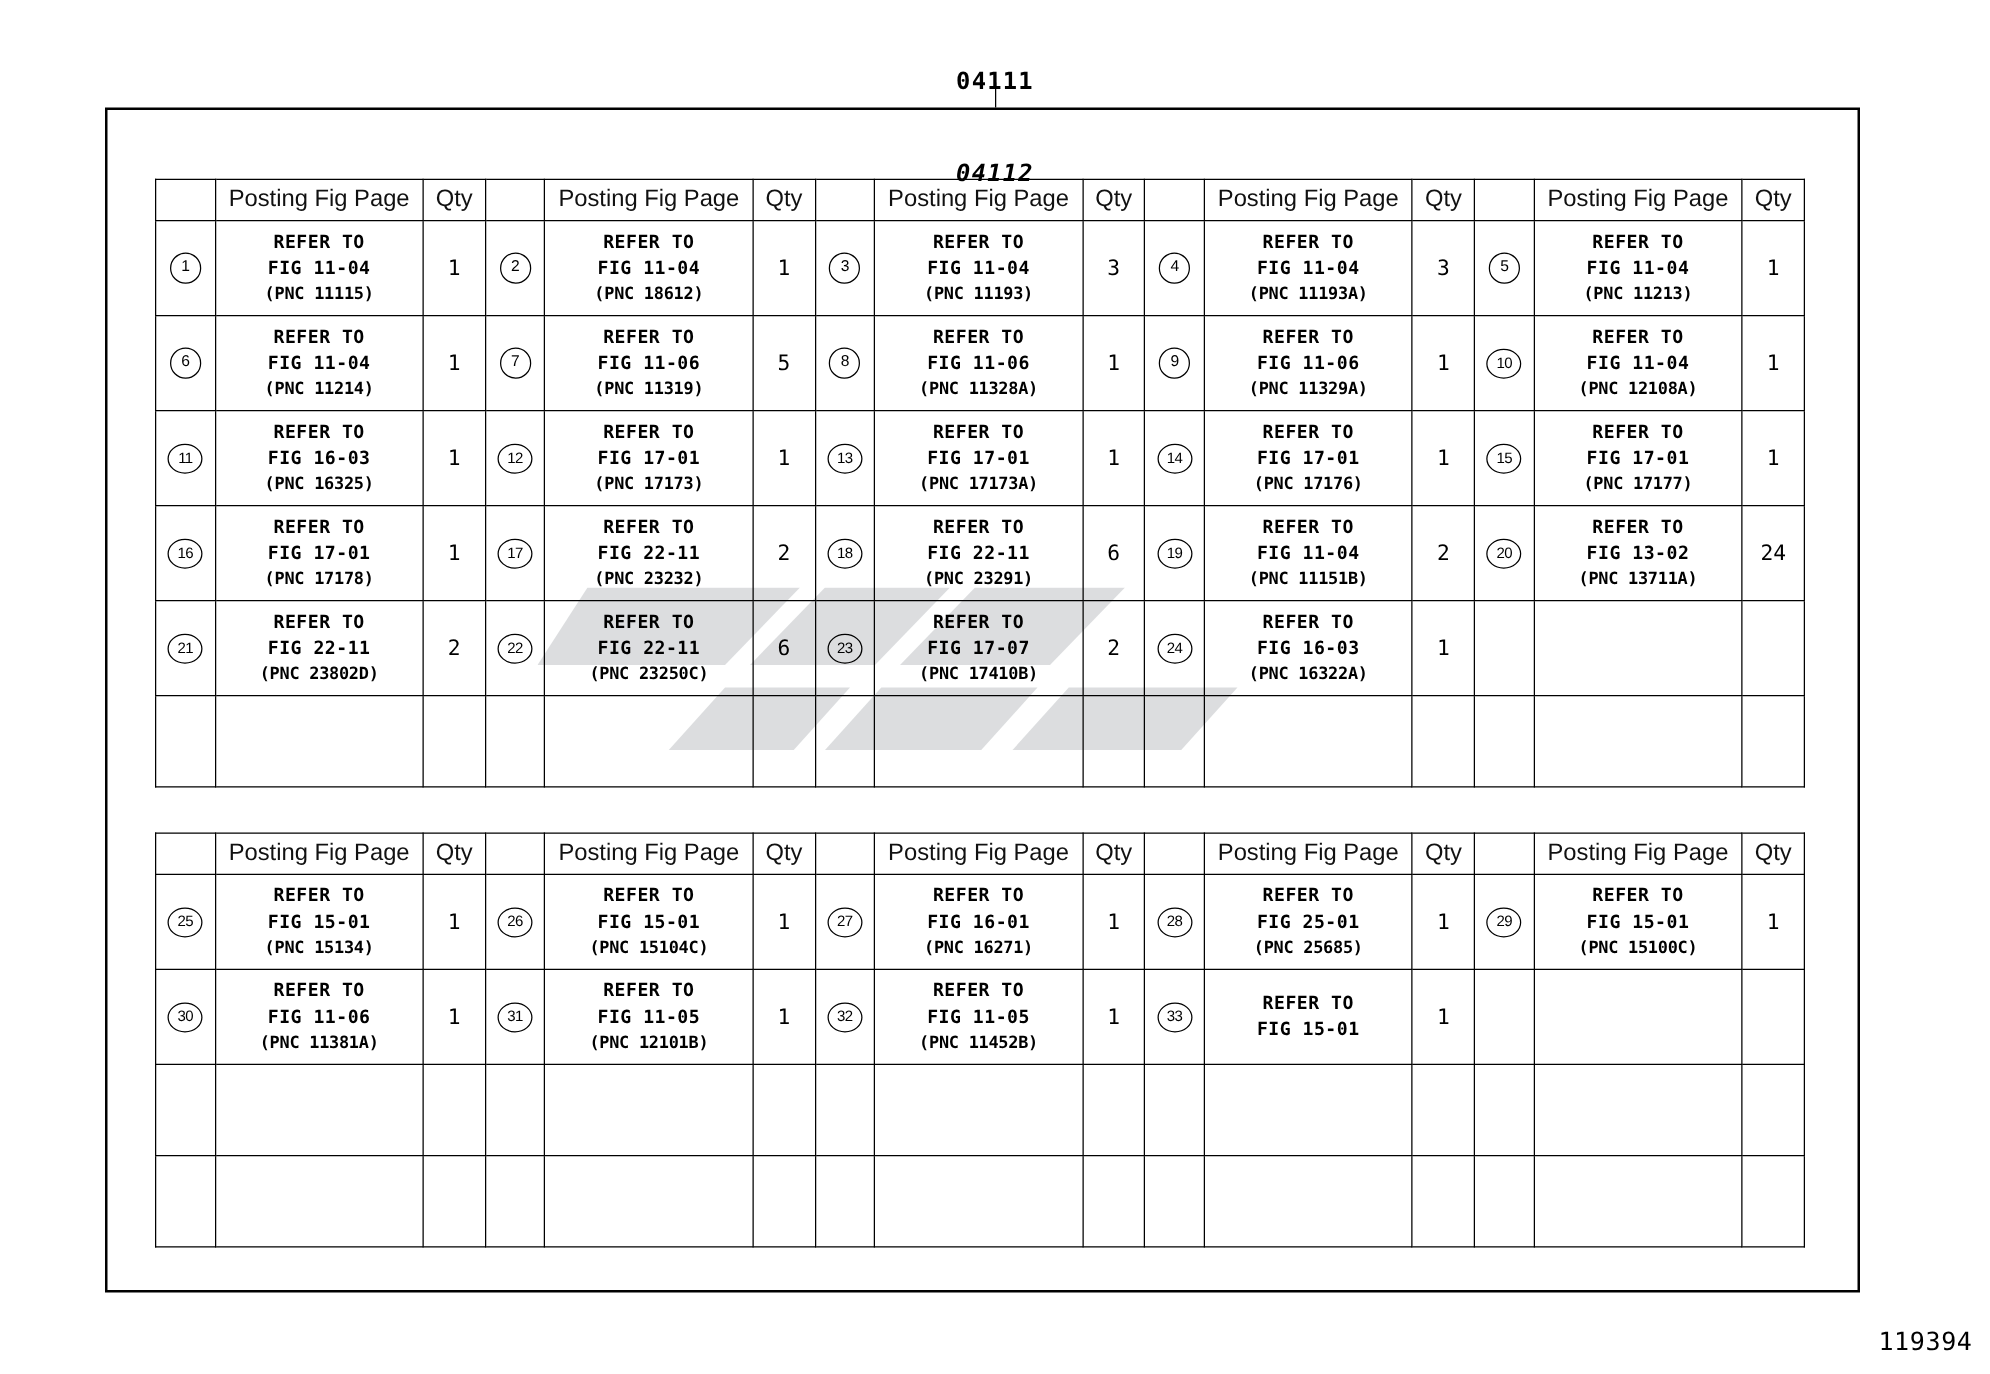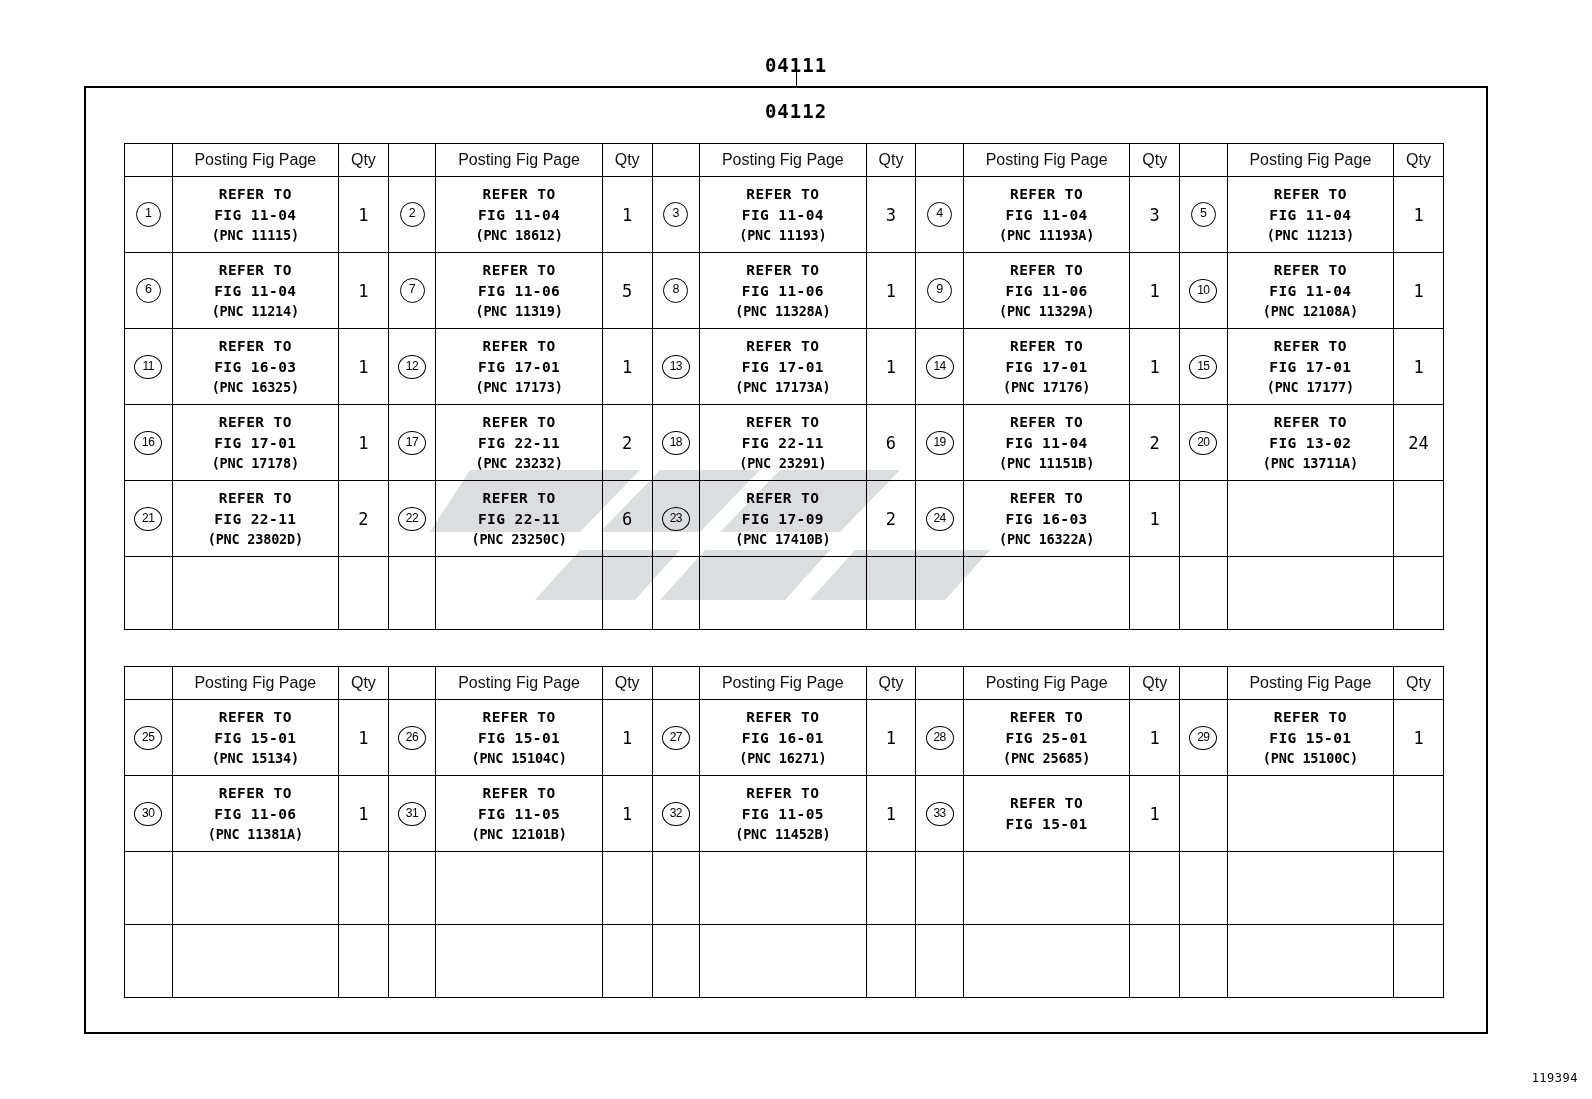--- a/index.html
+++ b/index.html
@@ -21,21 +21,21 @@
     position: absolute;
     width: 100%;
     text-align: center;
     font-family: "DejaVu Sans Mono", monospace;
     font-weight: bold;
     font-size: 19px;
     letter-spacing: 1px;
     margin-top: 12px;
   }
   #label-04111 { top: 42px; left: 0; }
-  #label-04112 { top: 88px; left: 0; }
+  #label-04112 { top: 116px; left: 0; font-style: italic; }
 
   .tick {
     position: absolute;
     left: 50%;
     width: 1px;
     background: #000;
   }
   #tick-04111 { top: 66px; height: 20px; }
 
   
@@ -81,21 +81,21 @@
 
   
   col.c-idx  { width: 44px; }
   col.c-post { width: 154px; }
   col.c-qty  { width: 46px; }
 
   .hdr-row td {
     height: 32px;
     text-align: center;
     vertical-align: middle;
-    font-size: 16px;
+    font-size: 19px;
     font-family: "Liberation Sans", sans-serif;
     color: #111;
   }
   .hdr-blank { border-right: 1px solid #000; }
 
   .data-row td {
     height: 75px;
     vertical-align: middle;
   }
   .empty-row td { height: 72px; }
@@ -150,21 +150,21 @@
     font-family: "DejaVu Sans Mono", monospace;
     font-size: 17px;
   }
 
   
   #footer-id {
     position: absolute;
     right: 14px;
     bottom: 14px;
     font-family: "DejaVu Sans Mono", monospace;
-    font-size: 12px;
+    font-size: 20px;
     letter-spacing: 0.5px;
   }
 </style>
 </head>
 <body>
 
 <div class="top-label" id="label-04111">04111</div>
 <div class="tick" id="tick-04111"></div>
 <div class="top-label" id="label-04112">04112</div>
 
@@ -399,21 +399,21 @@
       <td class="cell-post">
         <div class="l1">REFER TO</div>
         <div class="l2">FIG 22-11</div>
         <div class="l3">(PNC 23250C)</div>
       </td>
       <td class="cell-qty">6</td>
 
       <td class="cell-idx"><span class="circ wide">23</span></td>
       <td class="cell-post">
         <div class="l1">REFER TO</div>
-        <div class="l2">FIG 17-09</div>
+        <div class="l2">FIG 17-07</div>
         <div class="l3">(PNC 17410B)</div>
       </td>
       <td class="cell-qty">2</td>
 
       <td class="cell-idx"><span class="circ wide">24</span></td>
       <td class="cell-post">
         <div class="l1">REFER TO</div>
         <div class="l2">FIG 16-03</div>
         <div class="l3">(PNC 16322A)</div>
       </td>

